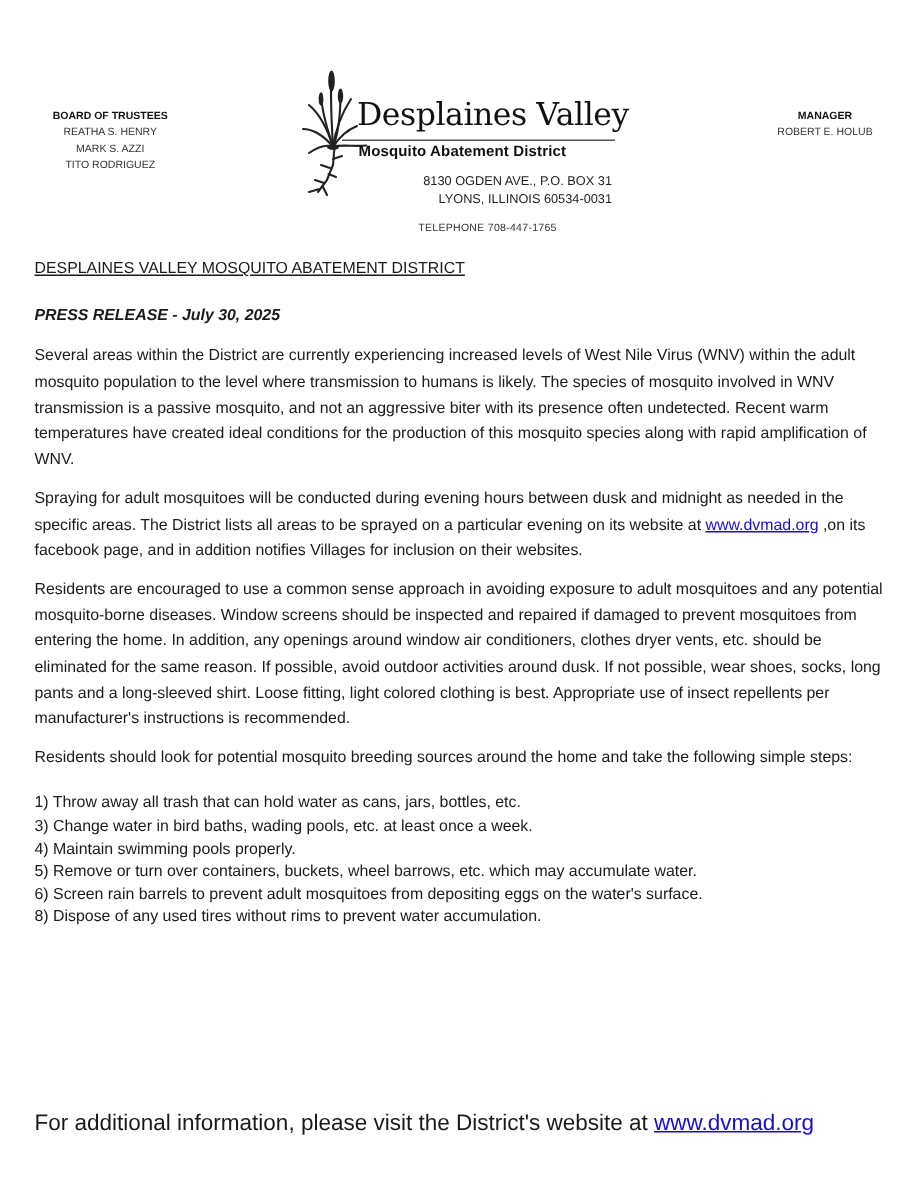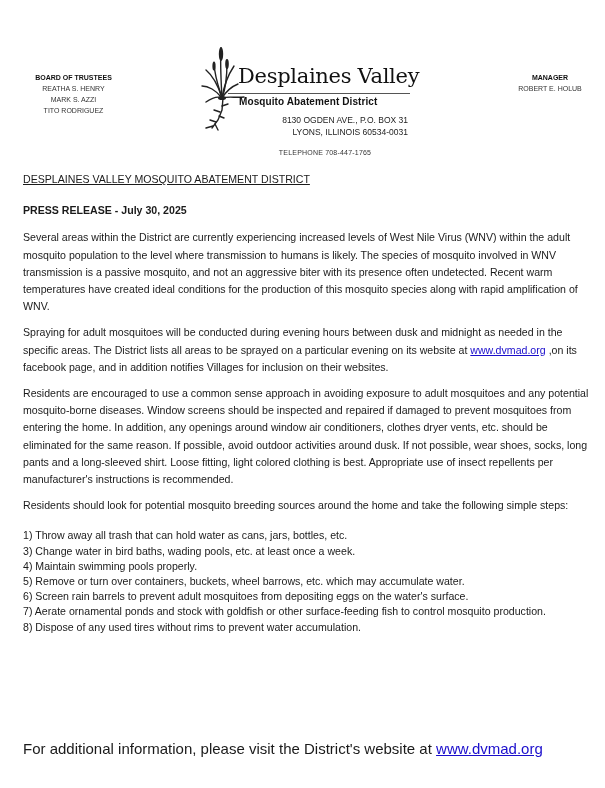--- a/index.html
+++ b/index.html
@@ -36,21 +36,21 @@
     .phone {
       position: absolute; left: 255px; top: 119px; width: 140px; text-align: center;
       font-size: 7px; color: #333; letter-spacing: 0.2px;
     }
     .content {
       position: absolute; left: 23px; top: 171px; width: 570px;
       font-size: 10.6px; line-height: 17.2px; color: #1a1a1a;
     }
     .content p { margin: 0; }
     .agency { margin-bottom: 14px !important; text-decoration: underline; }
-    .release { font-weight: bold; margin-bottom: 10px !important; }
+    .release { font-weight: bold; margin-bottom: 10px !important; font-style: italic; }
     .para { margin-bottom: 9px !important; }
     a.link { color: #1a0dcc; text-decoration: underline; }
     .steps { margin-top: 14px !important; line-height: 15.2px; }
     .step { padding-left: 14px; text-indent: -14px; }
     .footer { position: absolute; left: 23px; top: 740px; font-size: 15px; color: #1a1a1a; white-space: nowrap; }
   </style>
 </head>
 <body>
 
 <div class="letterhead">
@@ -107,20 +107,19 @@
   <p class="para">Several areas within the District are currently experiencing increased levels of West Nile Virus (WNV) within the adult mosquito population to the level where transmission to humans is likely. The species of mosquito involved in WNV transmission is a passive mosquito, and not an aggressive biter with its presence often undetected. Recent warm temperatures have created ideal conditions for the production of this mosquito species along with rapid amplification of WNV.</p>
   <p class="para"><span>Spraying for adult mosquitoes will be conducted during evening hours between dusk and midnight as needed in the specific areas. The District lists all areas to be sprayed on a particular evening on its website at </span><a class="link">www.dvmad.org</a><span> ,on its facebook page, and in addition notifies Villages for inclusion on their websites.</span></p>
   <p class="para">Residents are encouraged to use a common sense approach in avoiding exposure to adult mosquitoes and any potential mosquito-borne diseases. Window screens should be inspected and repaired if damaged to prevent mosquitoes from entering the home. In addition, any openings around window air conditioners, clothes dryer vents, etc. should be eliminated for the same reason. If possible, avoid outdoor activities around dusk. If not possible, wear shoes, socks, long pants and a long-sleeved shirt. Loose fitting, light colored clothing is best. Appropriate use of insect repellents per manufacturer's instructions is recommended.</p>
   <p>Residents should look for potential mosquito breeding sources around the home and take the following simple steps:</p>
   <div class="steps">
     <div class="step">1) Throw away all trash that can hold water as cans, jars, bottles, etc.</div>
     <div class="step">3) Change water in bird baths, wading pools, etc. at least once a week.</div>
     <div class="step">4) Maintain swimming pools properly.</div>
     <div class="step">5) Remove or turn over containers, buckets, wheel barrows, etc. which may accumulate water.</div>
     <div class="step">6) Screen rain barrels to prevent adult mosquitoes from depositing eggs on the water's surface.</div>
-    <div class="step">7) Aerate ornamental ponds and stock with goldfish or other surface-feeding fish to control mosquito production.</div>
     <div class="step">8) Dispose of any used tires without rims to prevent water accumulation.</div>
   </div>
 </div>
 
 <div class="footer">
   <span>For additional information, please visit the District's website at </span><a class="link">www.dvmad.org</a>
 </div>
 
 </body></html>

